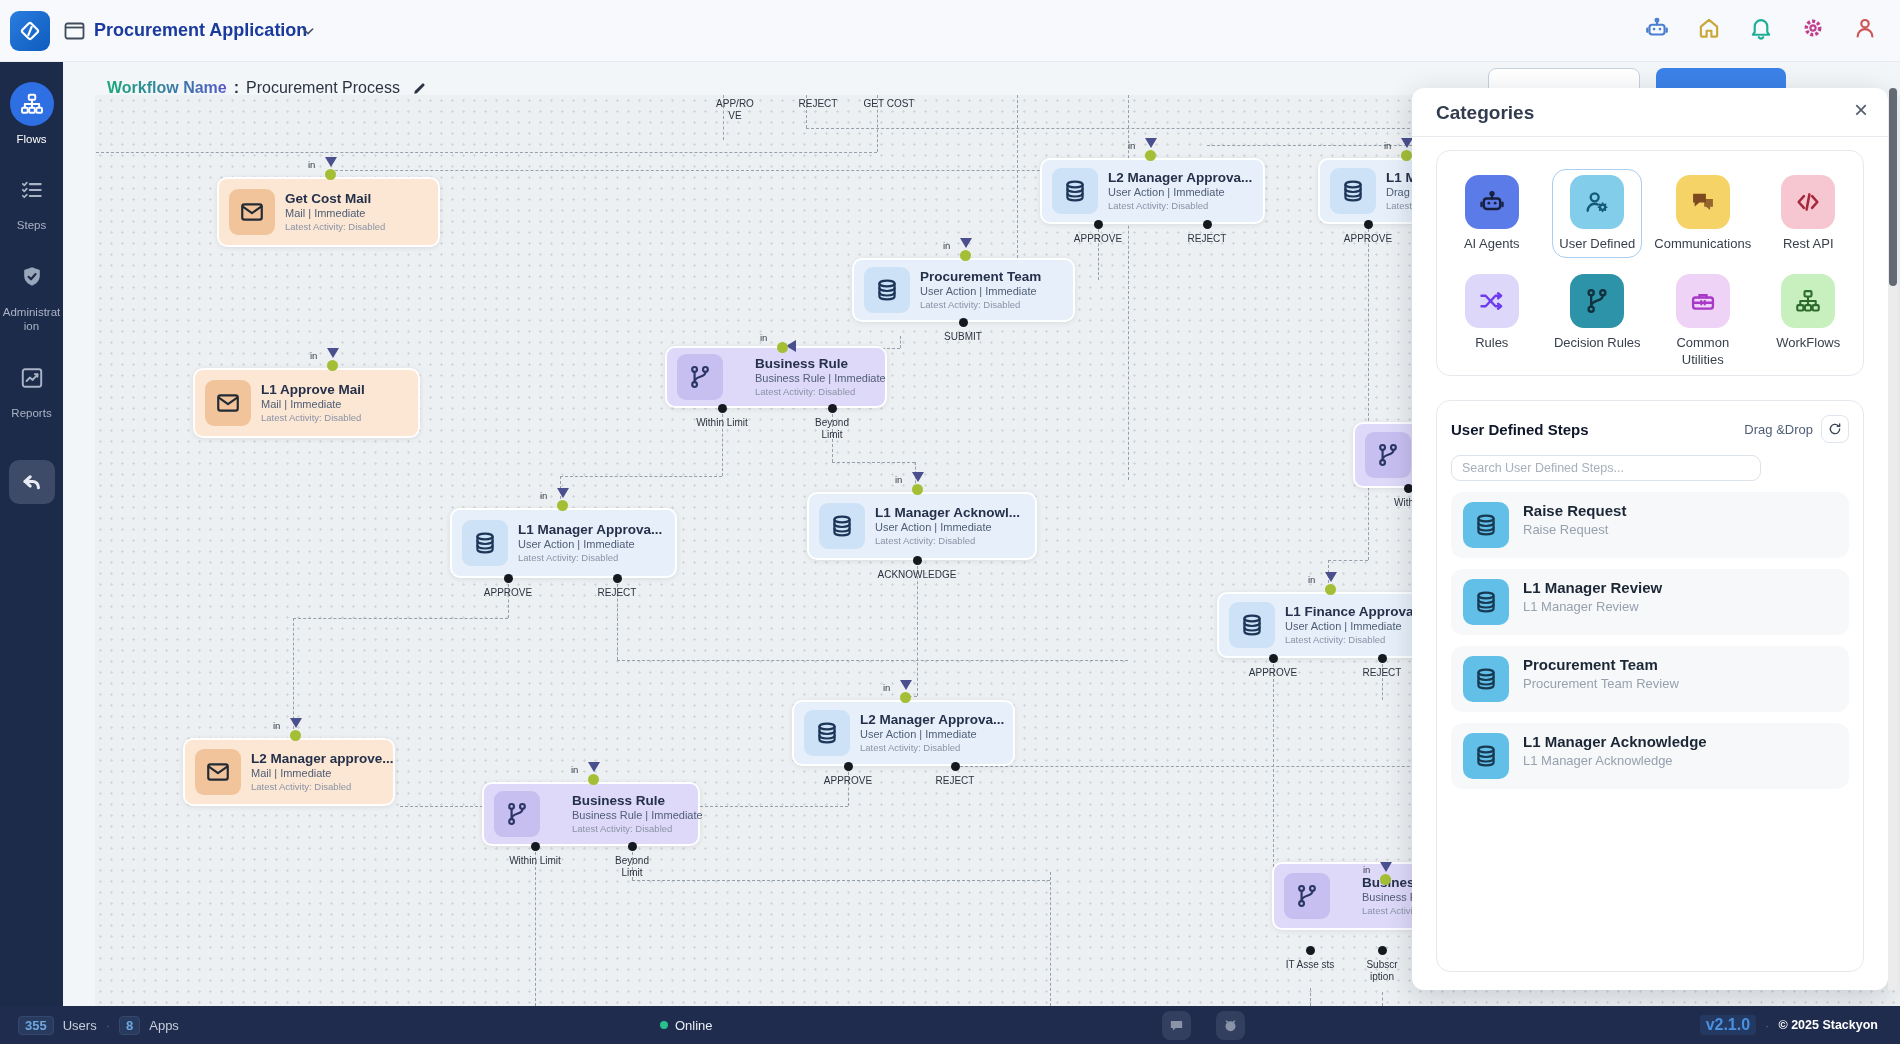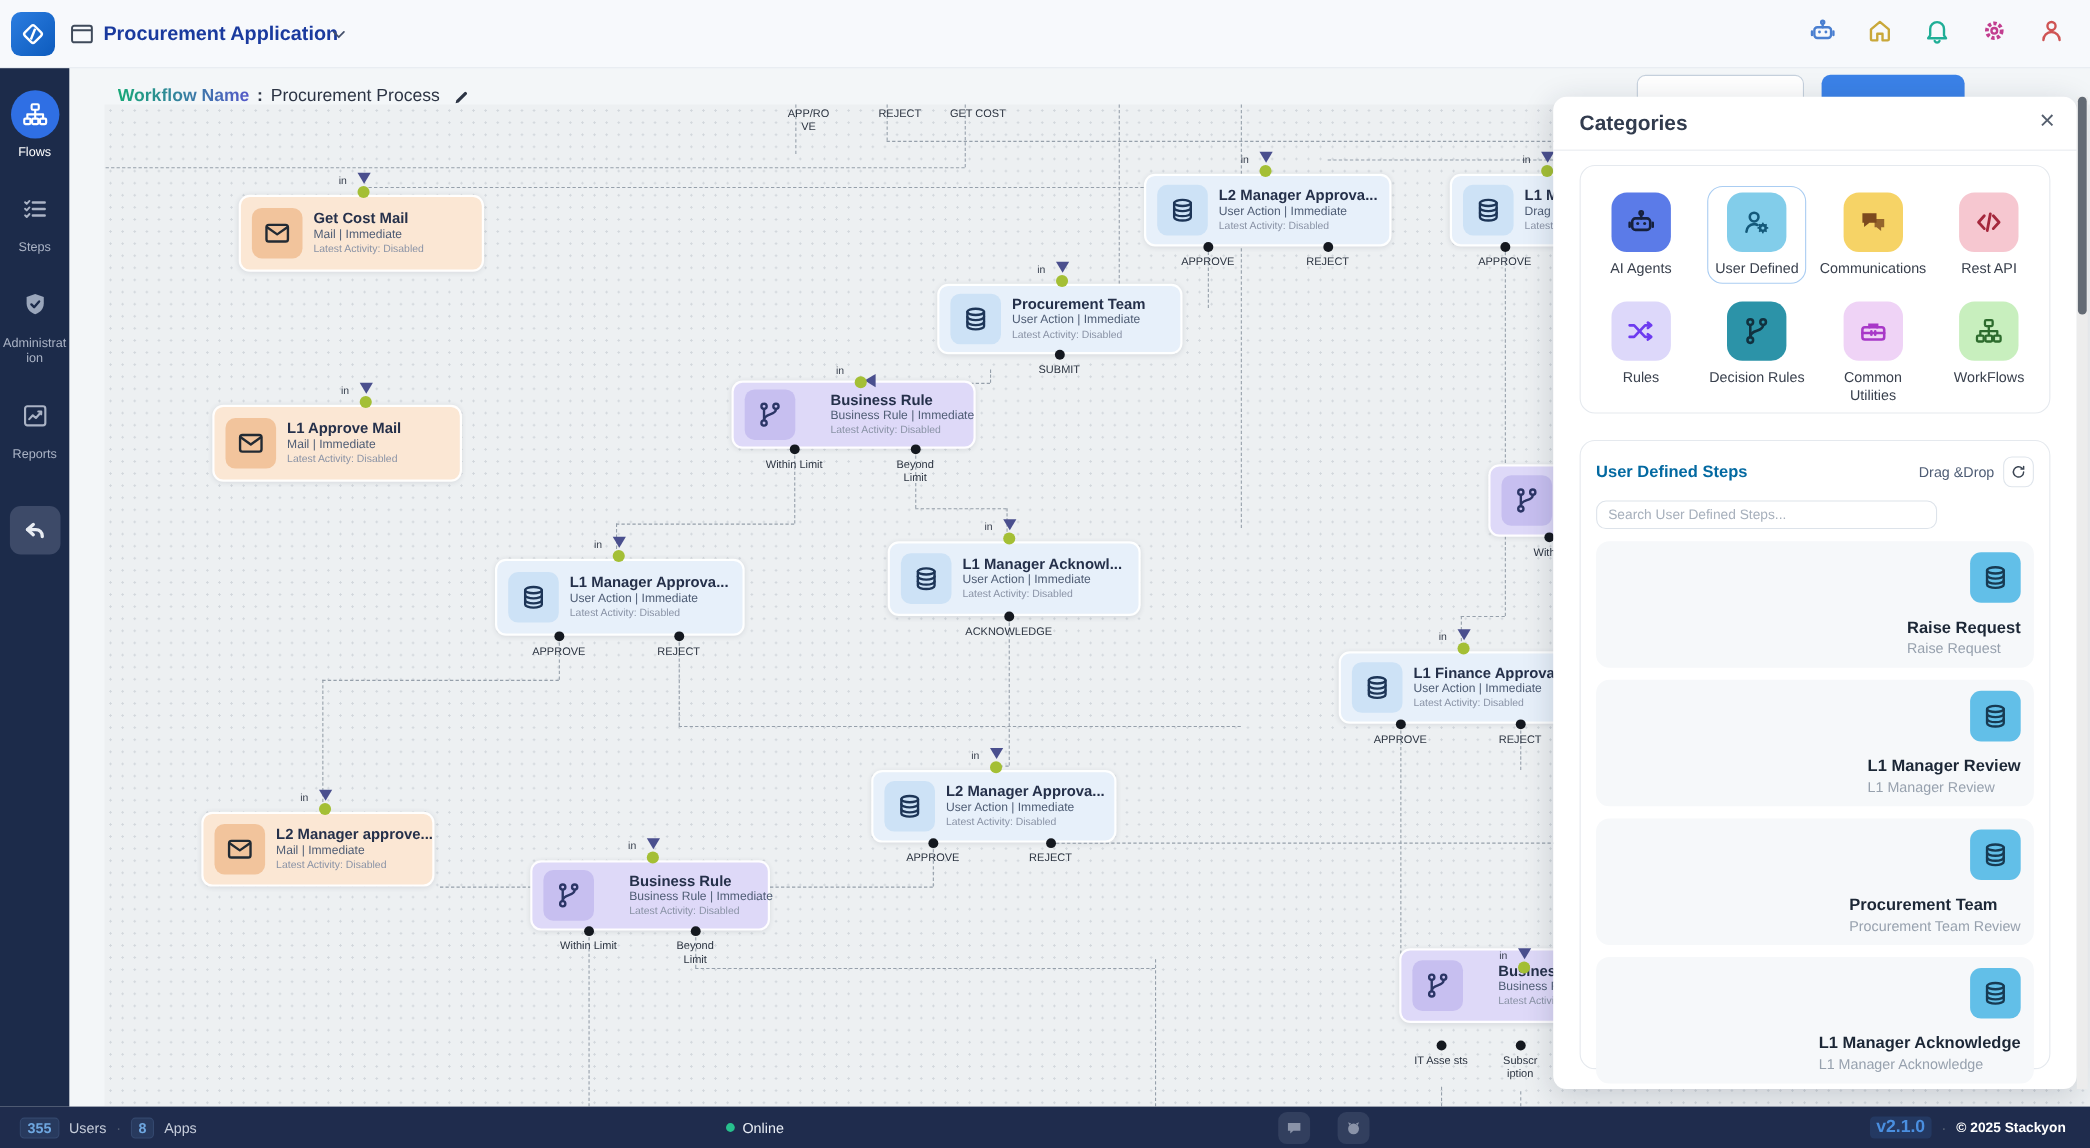--- a/index.html
+++ b/index.html
@@ -88,27 +88,27 @@
   .cat-inner { display:flex; flex-direction:column; align-items:center; padding:5px 6px; border:1.5px solid transparent; border-radius:14px; }
   .cat.selected .cat-inner { border-color:#aacdf2; }
   .tile { width:54px; height:54px; border-radius:14px; display:flex; align-items:center; justify-content:center; }
   .cat-label { margin-top:7px; font-size:13px; color:#39404d; text-align:center; line-height:1.25; }
   .t-ai{background:#5b7be8;color:#16203c;} .t-ud{background:#82cdea;color:#14597a;} .t-comm{background:#f6d366;color:#7c4a1e;}
   .t-rest{background:#f6c7d0;color:#a5283d;} .t-rules{background:#ddd8fa;color:#6d3bf0;} .t-dec{background:#2c93a8;color:#11313f;}
   .t-util{background:#efd3f6;color:#a838c8;} .t-wf{background:#c8efbe;color:#2d6b2d;}
 
   .steps-card { position:absolute; left:24px; top:312px; width:428px; height:572px; border:1px solid #e5e9ee; border-radius:14px; background:#fff; padding:14px; }
   .steps-head { display:flex; align-items:center; justify-content:space-between; }
-  .steps-title { font-size:15px; font-weight:bold; color:#0369a1; }
+  .steps-title { font-size:15px; font-weight:bold; color:#0f172a; }
   .steps-right { display:flex; align-items:center; gap:8px; }
   .dragdrop { font-size:13px; color:#4f5d75; }
   .refresh-btn { width:28px; height:28px; border:1px solid #dfe5ec; border-radius:8px; background:#fff; display:flex; align-items:center; justify-content:center; cursor:pointer; color:#3c4654; }
   .steps-search { margin-top:12px; width:310px; height:26px; border:1px solid #dde3ea; border-radius:9px; padding:0 10px; font-size:12.5px; color:#3a4454; background:#fff; font-family:"Liberation Sans",sans-serif; }
   .steps-search::placeholder { color:#a7b0bc; }
-  .step-item { margin-top:11px; background:#f6f8fa; border-radius:12px; padding:10px 12px; display:flex; align-items:flex-end; gap:14px; cursor:grab;flex-direction:column; }
+  .step-item { margin-top:11px; background:#f6f8fa; border-radius:12px; padding:10px 12px; display:flex; align-items:flex-start; gap:14px; cursor:grab; }
   .step-ic { width:46px; height:46px; border-radius:10px; background:#62bfe8; color:#173a52; display:flex; align-items:center; justify-content:center; flex:none; }
   .step-t { font-size:15px; font-weight:bold; color:#1c2736; }
   .step-s { font-size:13px; color:#97a1ae; margin-top:3px; }
 
   .scrollstrip { position:absolute; left:1888px; top:88px; width:10px; height:902px; background:#ececec; z-index:21; }
   .scrollthumb { position:absolute; left:1px; top:0; width:8px; height:198px; background:#636a74; border-radius:4px; cursor:grab; }
 
   .ic { display:block; }
 </style>
 </head>

